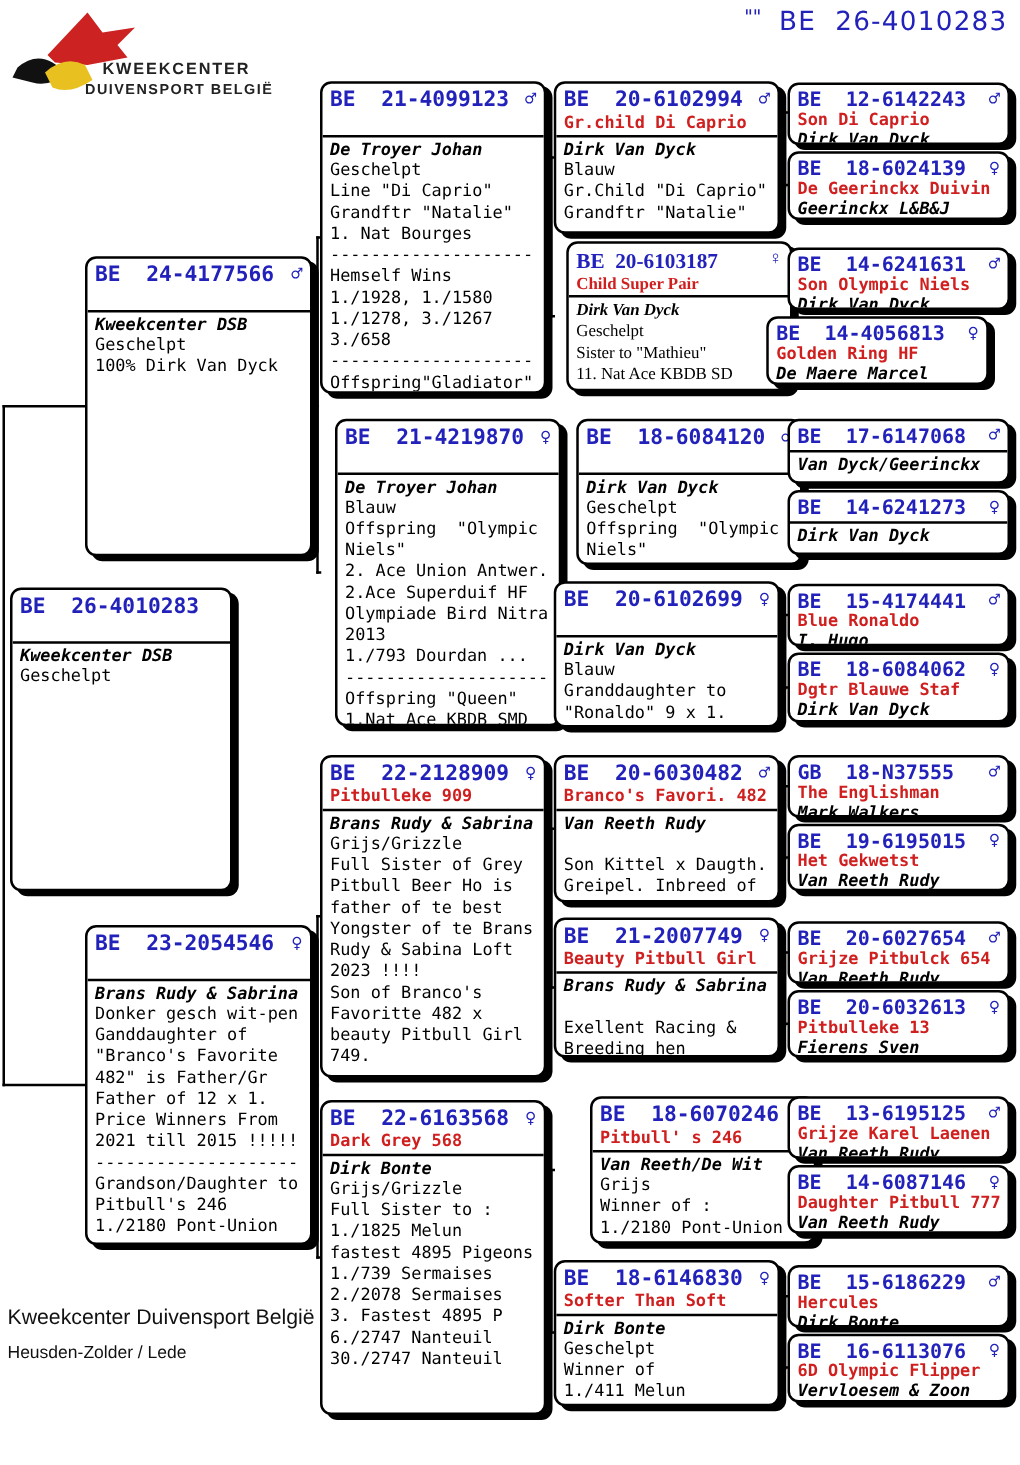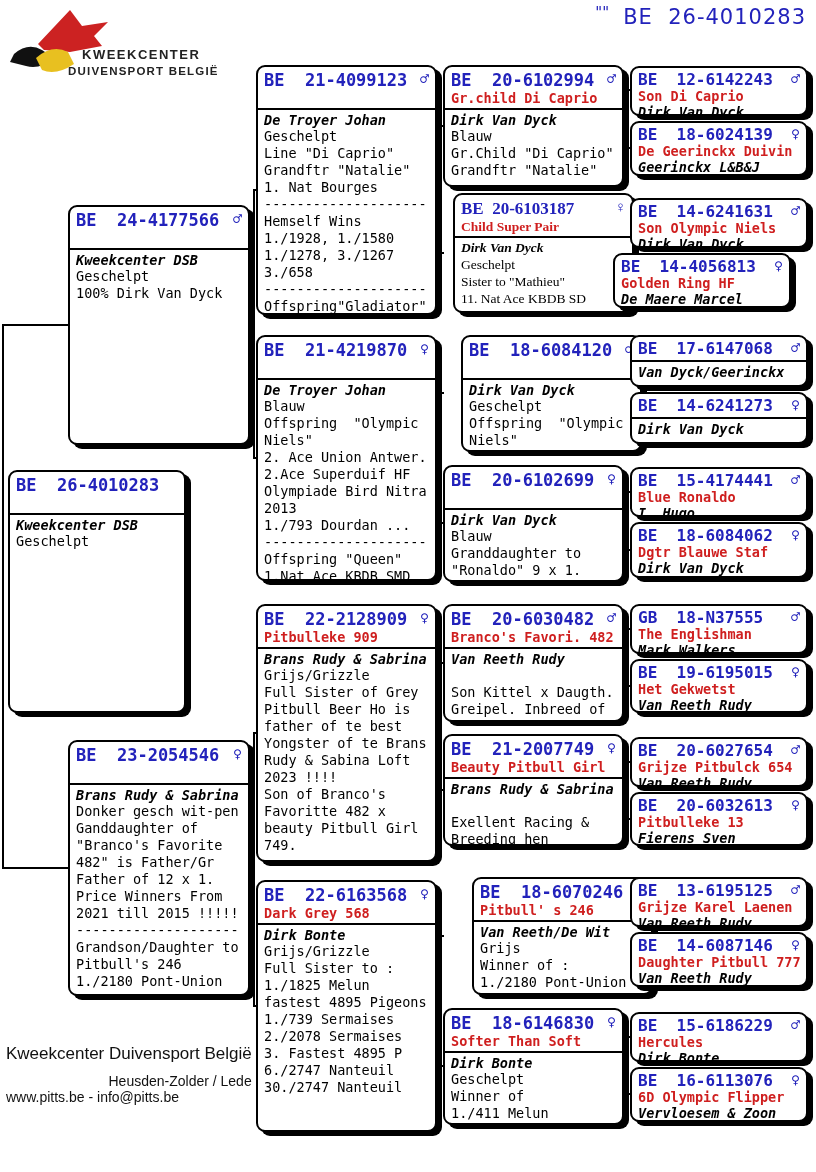--- a/index.html
+++ b/index.html
@@ -31,21 +31,21 @@
   .title .quotes{font-size:15px;vertical-align:6px;margin-right:14px;}
   .title .big{font-size:21px;letter-spacing:1px;}
 
   
   .logo{position:absolute;left:8px;top:6px;z-index:3;}
 
   
   .footer{position:absolute;left:6px;top:1044px;z-index:3;color:#111;
           font-family:"Liberation Sans","DejaVu Sans",sans-serif;}
   .footer .f1{font-size:17px;font-weight:normal;margin-bottom:9px;}
-  .footer .f2{font-size:14px;margin-bottom:0;text-align:right;}
+  .footer .f2{font-size:14px;margin-bottom:20px;}
   .footer .f3{font-size:14px;}
 </style>
 </head>
 <body>
 
 <div class="logo">
   <svg width="235" height="80" viewBox="0 0 235 80">
     <path d="M30 38 L62 4 L74 20 L100 16 L86 30 L94 40 L62 46 L36 44 Z" fill="#cc2222"></path>
     <path d="M6 48 Q20 36 34 44 L46 52 Q32 64 18 60 L2 56 Z" fill="#111111"></path>
     <path d="M28 52 Q44 38 60 46 L66 58 Q48 70 34 64 Z" fill="#e8c020"></path>
@@ -170,21 +170,21 @@
       <div class="bline">Grandftr "Natalie"</div>
       <div class="bline">1. Nat Bourges</div>
       <div class="bline">--------------------</div>
       <div class="bline">Hemself Wins</div>
       <div class="bline">1./1928, 1./1580</div>
       <div class="bline">1./1278, 3./1267</div>
       <div class="bline">3./658</div>
       <div class="bline">--------------------</div>
       <div class="bline">Offspring"Gladiator"</div>
     </div>
-    <div class="pbox" style="left: 256px; top: 335px; width: 181px; height: 246px;">
+    <div class="pbox" style="left: 268px; top: 335px; width: 181px; height: 246px;">
       <div class="hdr">
         <span class="ring">BE  21-4219870</span>
         <span class="sex">♀</span>
       </div>
       <div class="redname"></div>
       <div class="rule"></div>
       <div class="owner">De Troyer Johan</div>
       <div class="bline">Blauw</div>
       <div class="bline">Offspring  "Olympic</div>
       <div class="bline">Niels"</div>
@@ -457,14 +457,13 @@
         <span class="sex">♀</span>
       </div>
       <div class="redname">6D Olympic Flipper</div>
       <div class="owner">Vervloesem &amp; Zoon</div>
     </div>
   </div>
 
 <div class="footer">
   <div class="f1">Kweekcenter Duivensport België</div>
   <div class="f2">Heusden-Zolder / Lede</div>
-  <div class="f3">www.pitts.be - info@pitts.be</div>
 </div>
 
 </body></html>

